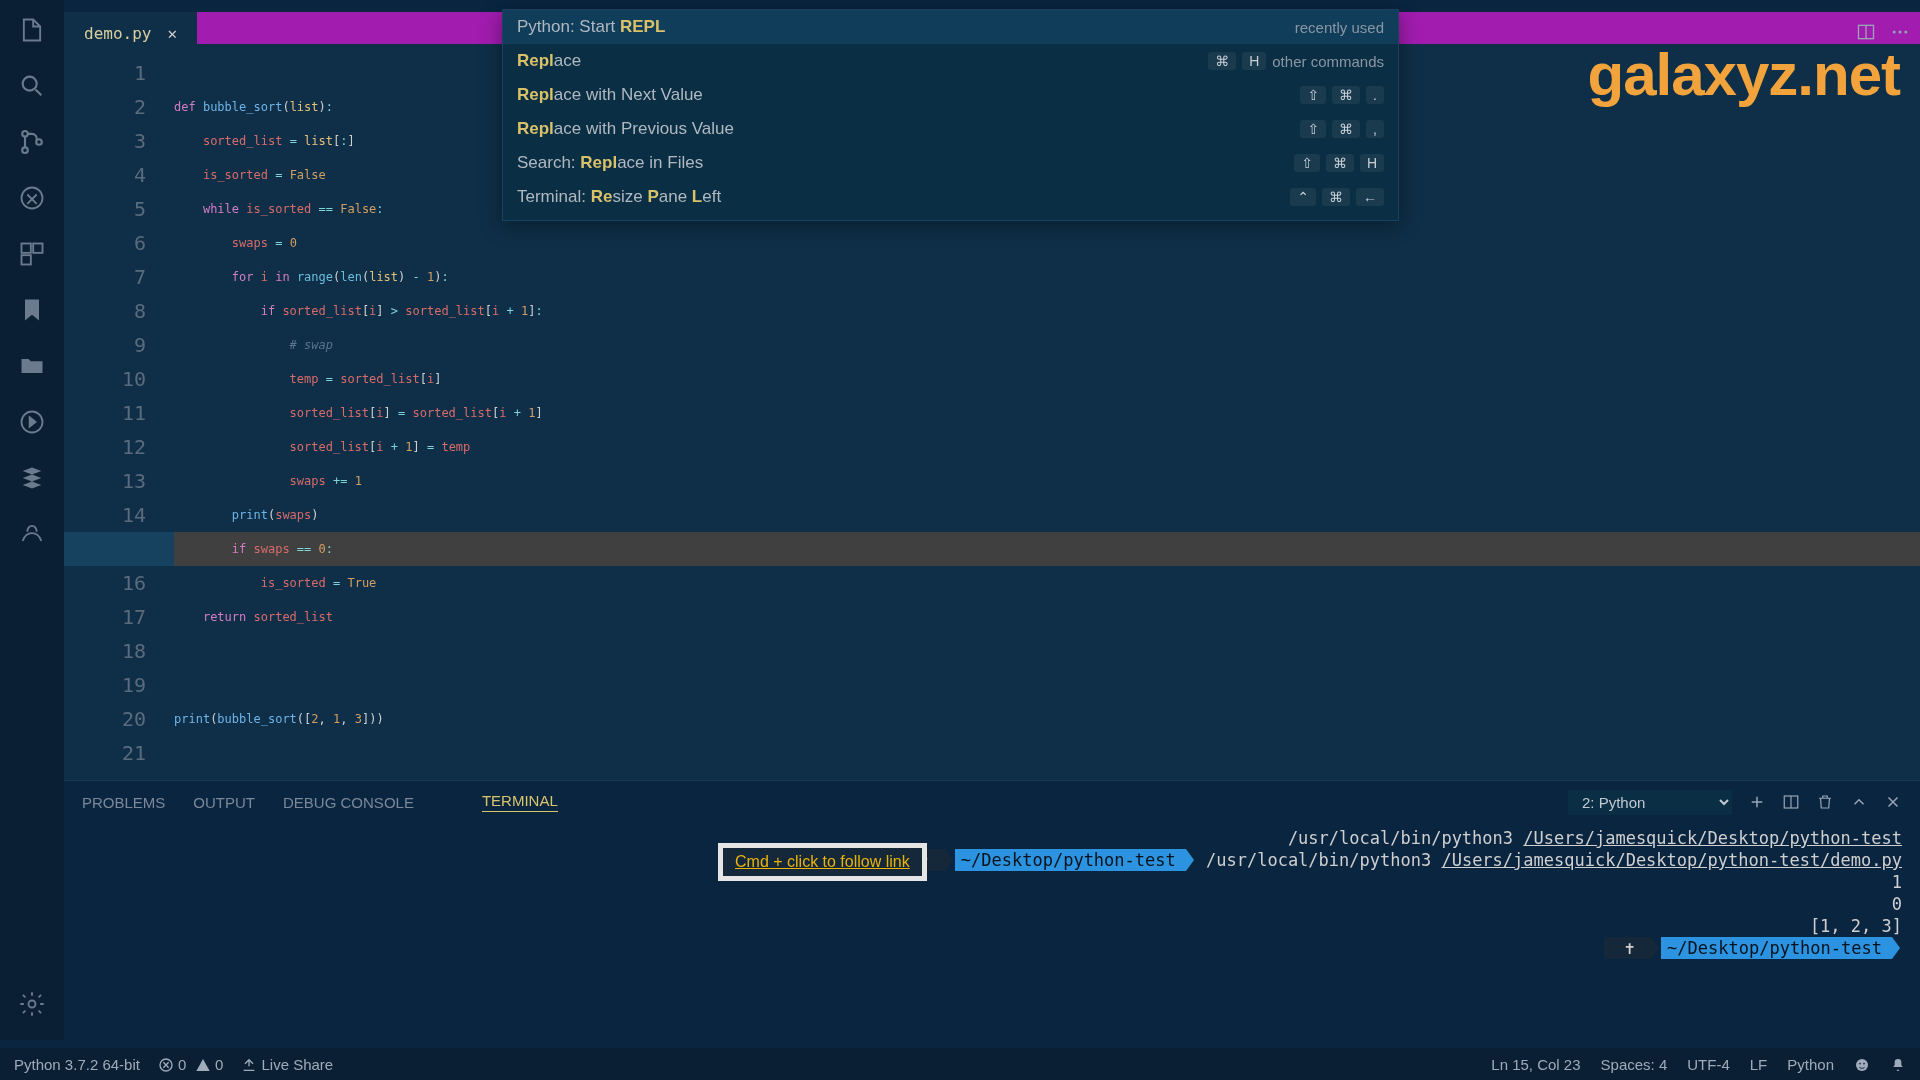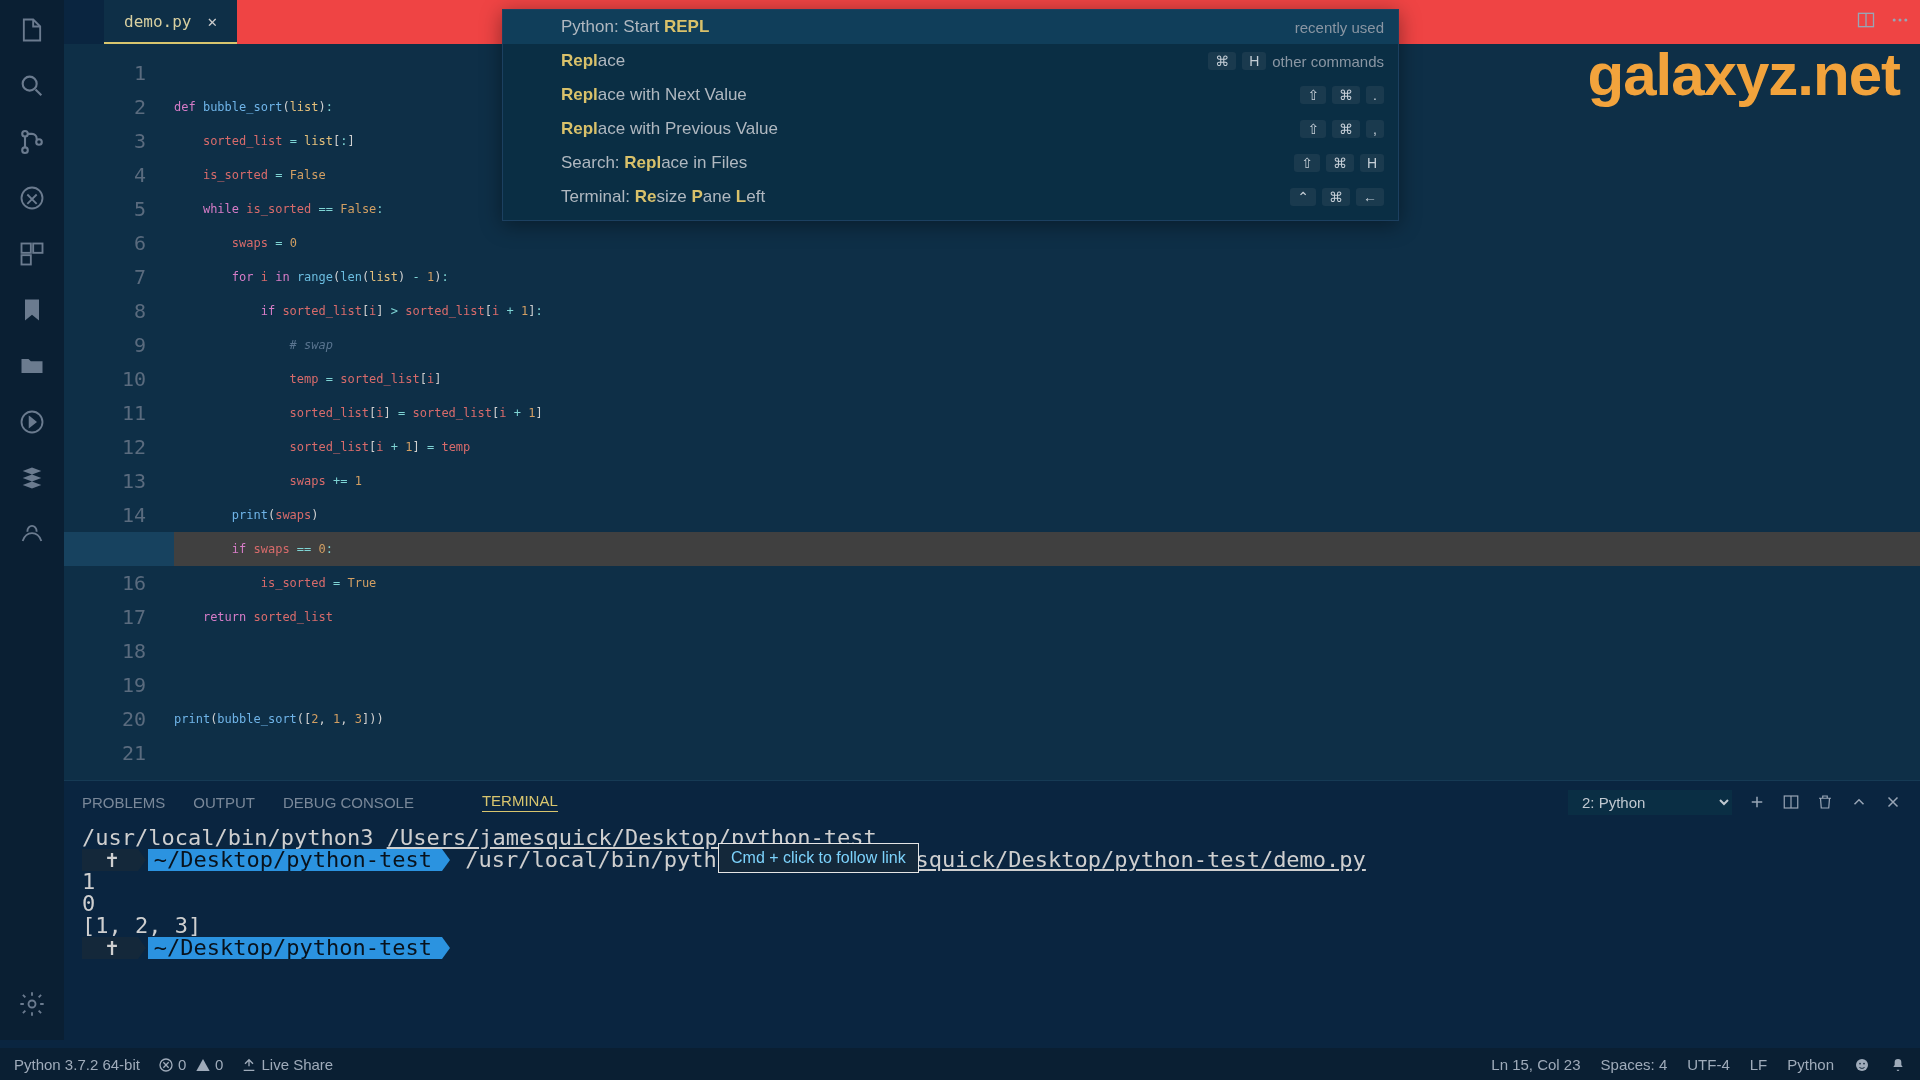--- a/index.html
+++ b/index.html
@@ -19,23 +19,23 @@
 .activity-bar .icon {
   width: 36px; height: 36px; display: flex; align-items: center; justify-content: center;
   color: #6b7b8f; cursor: pointer;
 }
 .activity-bar .icon svg { width: 28px; height: 28px; }
 .activity-bar .settings {
   position: absolute; bottom: 18px; left: 14px;
 }
 
 .tab-bar {
-  position: absolute; left: 64px; top: 0; right: 0; height: 44px;
-  background: #ef4444;
-  display: flex; align-items: center; margin-left: 40px;
+  position: absolute; left: 64px; top: 12px; right: 0; height: 44px;
+  background: #a21caf;
+  display: flex; align-items: center;
 }
 .tab {
   padding: 0 20px; height: 44px; display: flex; align-items: center; gap: 16px;
   background: #0e2f47; color: #d8cfa0;
   border-bottom: 2px solid #d8c56e;
   font-size: 16px;
 }
 .tab .close { color: #ccc; font-size: 16px; cursor: pointer; }
 .editor-actions {
   position: absolute; right: 10px; top: 10px; display: flex; gap: 14px;
@@ -92,21 +92,21 @@
   margin: 8px; padding: 5px 10px; background: #082338;
   border: 1px solid #102f46; color: #cfcfcf; font-size: 18px;
   font-family: inherit;
 }
 .command-list { padding-bottom: 6px; }
 .command-item {
   padding: 7px 14px; display: flex; justify-content: space-between; align-items: center;
   font-size: 17px; cursor: pointer;
 }
 .command-item.selected { background: #103e5a; }
-.command-item .label { color: #b0b8c0; margin-left: 44px; }
+.command-item .label { color: #b0b8c0; }
 .command-item .label .hl { color: #d9c16a; font-weight: 600; }
 .command-item .meta { color: #8a96a3; font-size: 15px; display: flex; gap: 6px; align-items: center; }
 .kbd {
   background: #1a3a4e; border-radius: 3px; padding: 1px 7px; font-size: 14px;
   font-family: -apple-system, sans-serif; color: #c5ced6;
 }
 
 .panel {
   position: absolute; left: 64px; right: 0; bottom: 32px; height: 268px;
   background: #0a2540; border-top: 1px solid #163a54;
@@ -122,41 +122,42 @@
 }
 .panel-select {
   background: #0a2e44; color: #c0c8d0; border: none;
   padding: 3px 70px 3px 10px; font-size: 15px;
   font-family: -apple-system, sans-serif;
 }
 .panel-icon { color: #98a5b5; cursor: pointer; }
 .panel-icon svg { width: 18px; height: 18px; display: block; }
 
 .terminal {
-  padding: 4px 18px; font-size: 22px; line-height: 22px; color: #cfcfcf;
+  padding: 4px 18px; font-size: 17px; line-height: 22px; color: #cfcfcf;
   font-family: 'Menlo', 'Monaco', monospace;
+  text-align: right;
 }
 .terminal .cmd-line { white-space: nowrap; }
 .terminal .hlink { text-decoration: underline; color: #cfcfcf; }
 .prompt-chip {
   background: #2b93e0; color: #08121c; padding: 0 10px 0 6px;
   display: inline-block; position: relative; margin-right: 10px;
 }
 .prompt-chip.dark { background: #14283a; color: #cfcfcf; padding-left: 10px; padding-right: 6px; }
 .prompt-chip::after {
   content: ''; position: absolute; right: -8px; top: 0;
   border-top: 11px solid transparent; border-bottom: 11px solid transparent;
   border-left: 8px solid #2b93e0;
 }
 .prompt-chip.dark::after { border-left-color: #14283a; }
 .tooltip {
   position: absolute; left: 718px; top: 843px;
-  background: #14283a; color: #7dd3fc; padding: 5px 12px;
+  background: #14283a; color: #eab308; padding: 5px 12px;
   font-size: 16px; font-family: -apple-system, sans-serif;
-  border: 1px solid #e5e5e5; z-index: 30;
+  border: 5px solid #e5e5e5; z-index: 30; text-decoration: underline;
 }
 
 .statusbar {
   position: absolute; left: 0; right: 0; bottom: 0; height: 32px;
   background: #0a1f33;
   display: flex; align-items: center; padding: 0 14px;
   font-family: -apple-system, sans-serif; font-size: 15px; color: #9fabba;
   gap: 18px;
 }
 .statusbar .right { margin-left: auto; display: flex; gap: 20px; align-items: center; }

